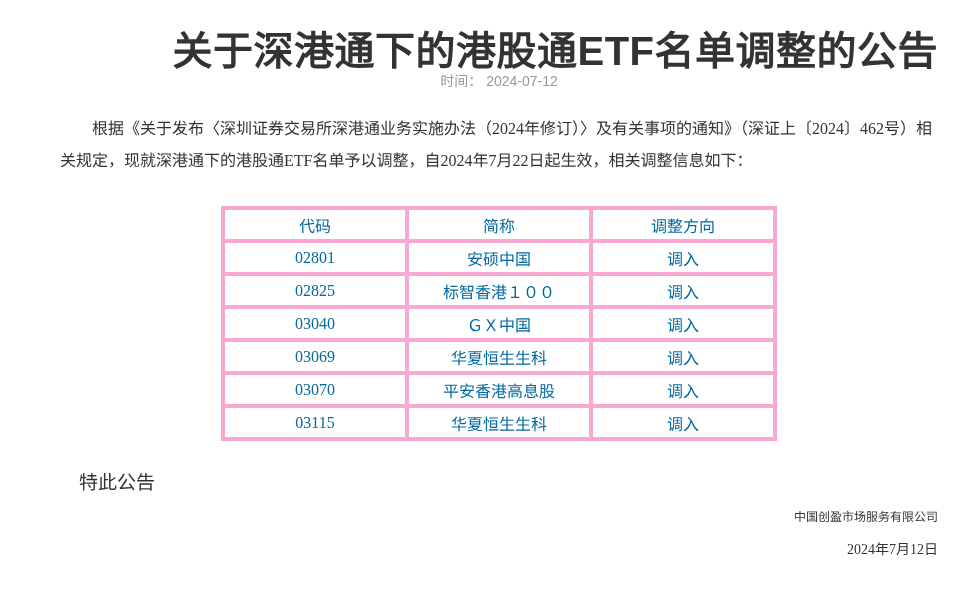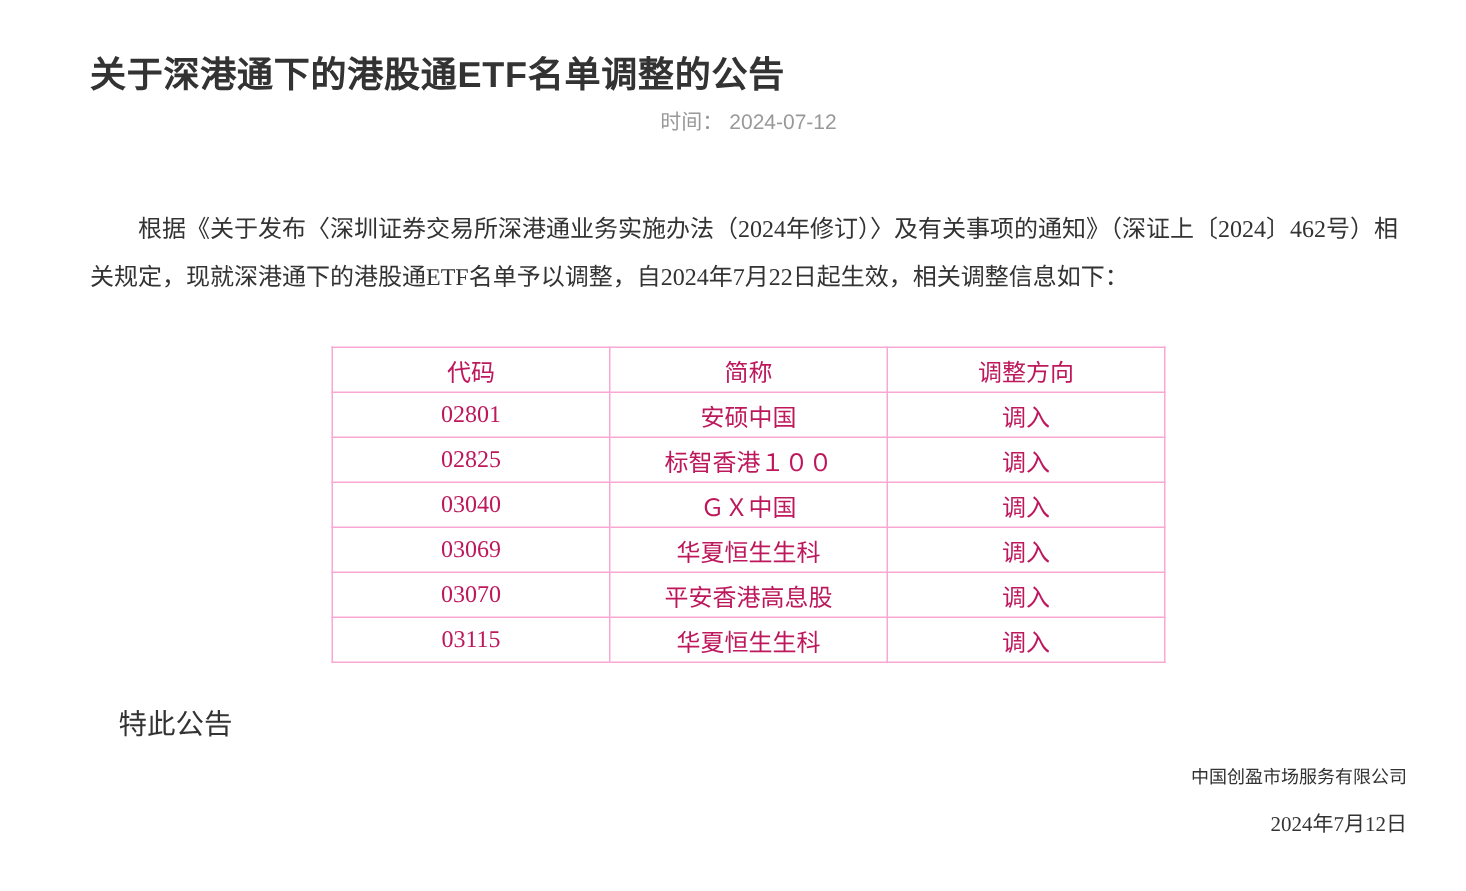--- a/index.html
+++ b/index.html
@@ -16,24 +16,24 @@
   }
   .page {
     box-sizing: border-box;
     width: 977px;
     height: 594px;
     padding: 30px 39px 0 60px;
   }
   .title {
     margin: 0;
     font-family: "Liberation Sans", "DejaVu Sans", sans-serif;
-    font-size: 24px;
+    font-size: 40px;
     font-weight: bold;
     line-height: 42px;
-    text-align: left;
+    text-align: right;
     color: #333333;
     letter-spacing: 0.5px;
   }
   .meta {
     position: relative;
     height: 19px;
     font-family: "Liberation Sans", "DejaVu Sans", sans-serif;
     font-size: 14px;
     line-height: 19px;
     color: #999999;
@@ -47,41 +47,41 @@
     right: 0;
     top: 0;
     white-space: nowrap;
   }
   .font-option {
     color: #333333;
     margin-left: 13px;
     cursor: pointer;
   }
   .body-text {
-    margin: 47px 0 0 0;
+    margin: 22px 0 0 0;
     font-size: 16px;
     line-height: 32px;
     text-indent: 2em;
     color: #333333;
   }
   .etf-table {
     margin: 29px auto 0 auto;
     width: 556px;
     border-collapse: collapse;
     table-layout: fixed;
   }
   .etf-table th, .etf-table td {
-    border: 1px solid #f9a8d4;
+    border: 4px solid #f9a8d4;
     height: 29px;
     padding: 0;
     font-size: 16px;
     font-weight: normal;
     text-align: center;
     vertical-align: middle;
-    color: #be185d;
+    color: #0369a1;
   }
   .closing {
     margin: 31px 0 0 0;
     font-size: 19px;
     line-height: 22px;
     text-indent: 1em;
   }
   .sign-company {
     margin: 12px 0 0 0;
     font-size: 12px;

